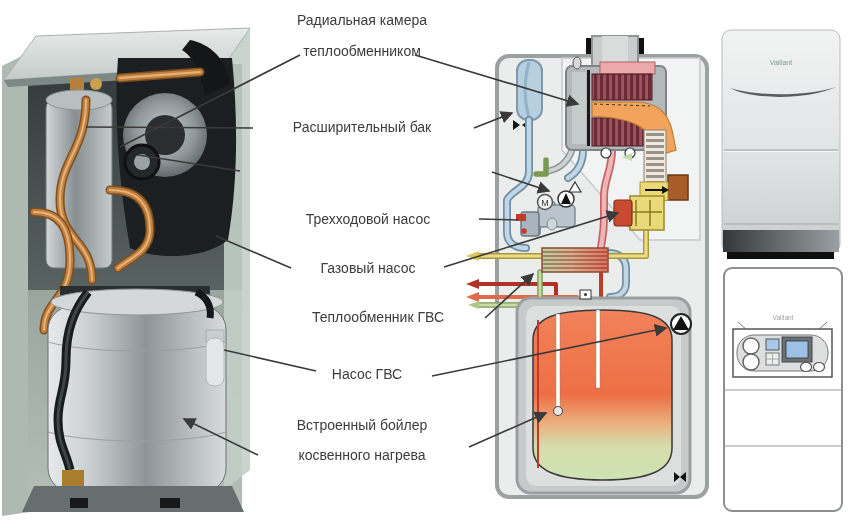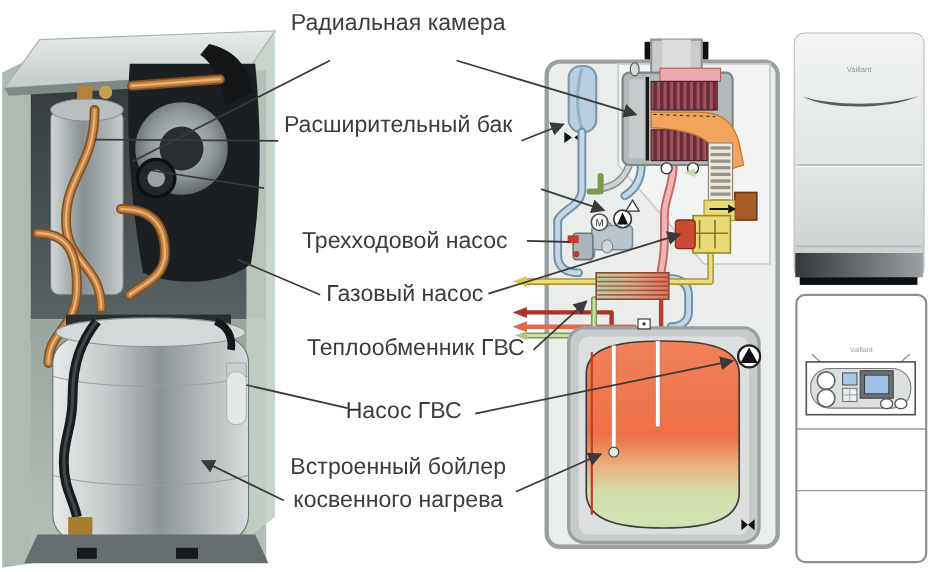--- a/index.html
+++ b/index.html
@@ -1,19 +1,19 @@
 <!DOCTYPE html>
 <html><head>
 <meta charset="utf-8">
 <style>
   html,body{margin:0;padding:0;background:#fff;}
   #stage{position:relative;width:850px;height:520px;background:#fff;overflow:hidden;
          font-family:"Liberation Sans",sans-serif;}
   #stage svg{position:absolute;display:block;}
-  .lbl{position:absolute;text-align:center;color:#3c3c3c;font-size:21px;line-height:30px;
+  .lbl{position:absolute;text-align:center;color:#3c3c3c;font-size:14px;line-height:30px;
        letter-spacing:0px;}
   .lbl .ln{display:block;white-space:nowrap;}
   #overlay{pointer-events:none;}
   
   .po{fill:none;stroke-linecap:round;stroke-linejoin:round;}
   .bo{stroke:#7090a8;stroke-width:8;} .bi{stroke:#c2d6e4;stroke-width:4.5;}
   .ko{stroke:#c2666a;stroke-width:8;} .ki{stroke:#f0b5b5;stroke-width:4.5;}
   .go{stroke:#8f9799;stroke-width:7;} .gi{stroke:#ccd3d5;stroke-width:4;}
   .yo{stroke:#a89838;stroke-width:6;} .yi{stroke:#ecdd84;stroke-width:3.2;}
   .no{stroke:#7a9a50;stroke-width:5.5;} .ni{stroke:#c9dba6;stroke-width:2.8;}
@@ -350,22 +350,23 @@
       <line x1="485" y1="318" x2="533" y2="274" marker-end="url(#ah)"></line>
       <line x1="316" y1="371" x2="224" y2="350"></line>
       <line x1="432" y1="376" x2="666" y2="328" marker-end="url(#ah)"></line>
       <line x1="258" y1="455" x2="184" y2="419" marker-end="url(#ah)"></line>
       <line x1="469" y1="447" x2="546" y2="413" marker-end="url(#ah)"></line>
     </g>
   </svg>
 
   <div class="lbl" style="left:232px;top:5px;width:260px;line-height:31px">
     <span class="ln">Радиальная камера</span>
-  </div>
-  <div class="lbl" style="left:232px;top:99px;width:260px">
+    <span class="ln">теплообменником</span>
+  </div>
+  <div class="lbl" style="left:232px;top:112px;width:260px">
     <span class="ln">Расширительный бак</span>
   </div>
   <div class="lbl" style="left:238px;top:204px;width:260px">
     <span class="ln">Трехходовой насос</span>
   </div>
   <div class="lbl" style="left:238px;top:253px;width:260px">
     <span class="ln">Газовый насос</span>
   </div>
   <div class="lbl" style="left:248px;top:302px;width:260px">
     <span class="ln">Теплообменник ГВС</span>

